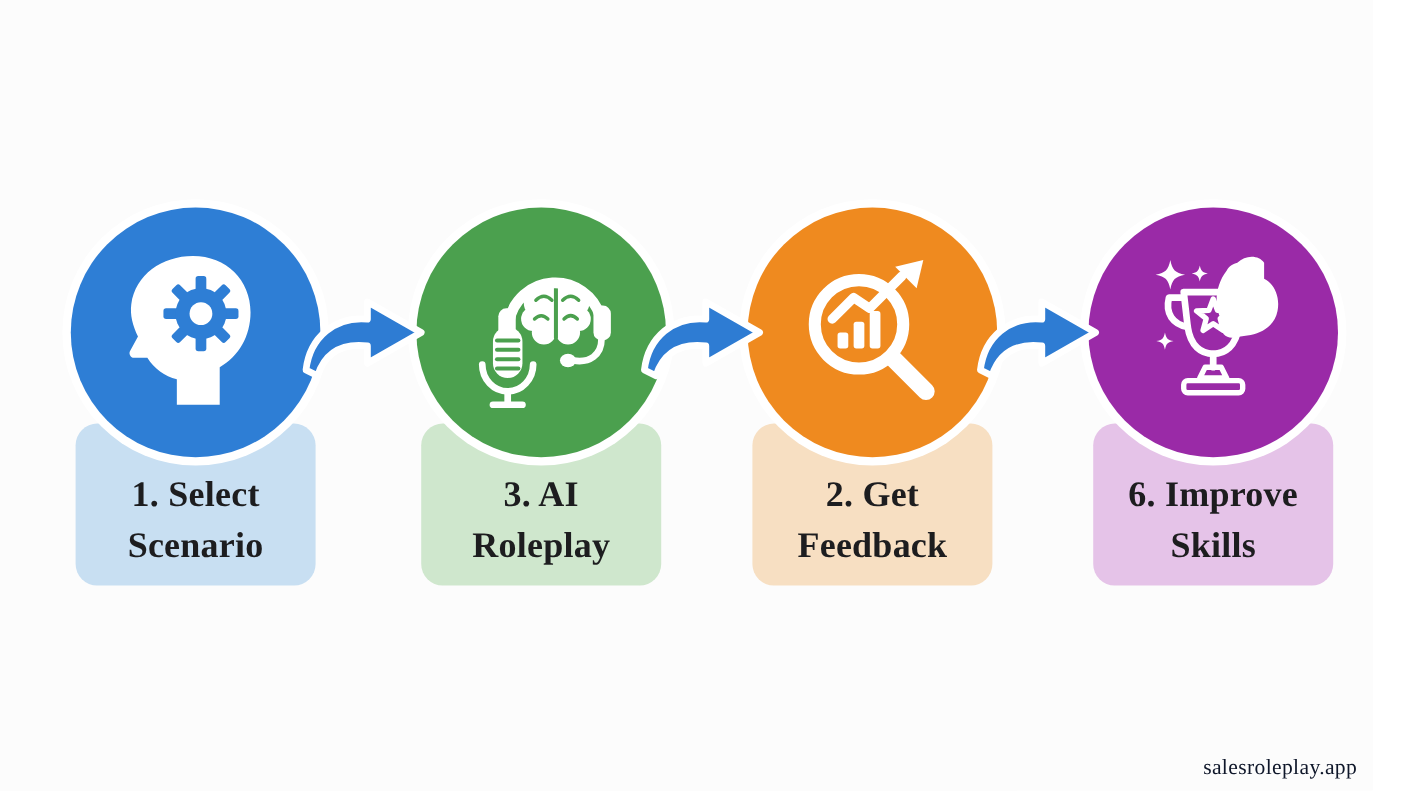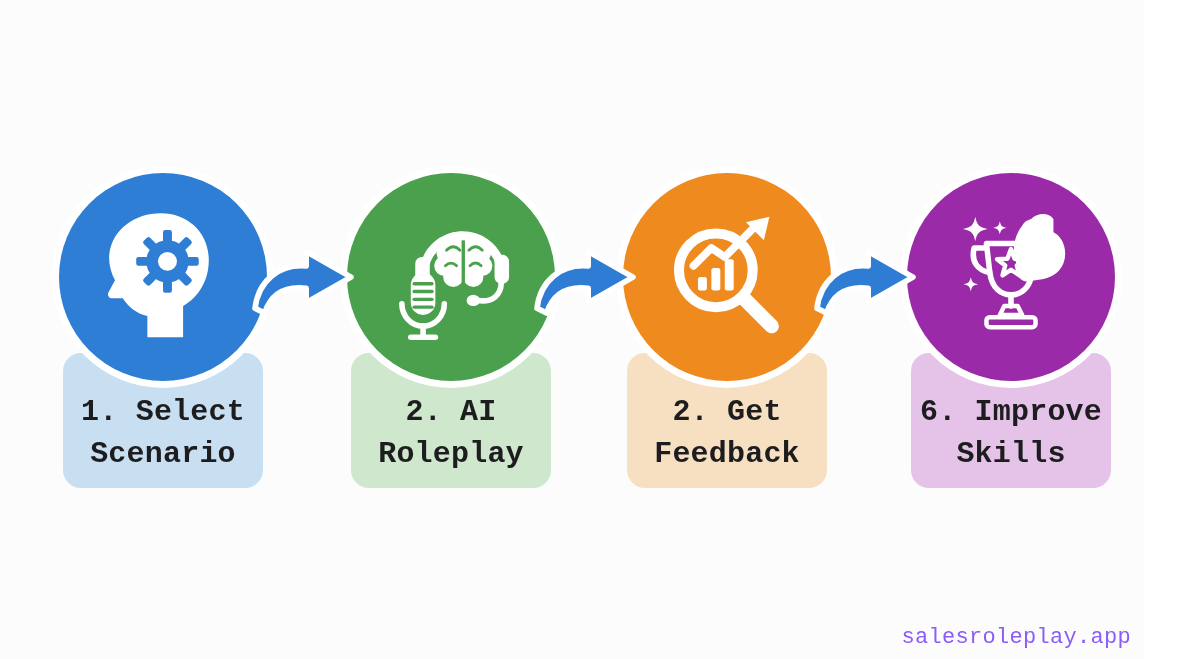--- a/index.html
+++ b/index.html
@@ -1,19 +1,19 @@
 <!DOCTYPE html>
 <html><head>
 <meta charset="utf-8">
 <style>
   html,body { margin:0; padding:0; background:#ffffff; }
   .stage {
     position:relative; width:1144px; height:659px;
     background:#fcfcfc; overflow:hidden;
-    font-family:Liberation Mono, monospace;
+    font-family:Liberation Serif, serif;
   }
   .step { position:absolute; top:173px; width:208px; height:315px; }
   .label-box {
     position:absolute; left:4px; top:180px; width:200px; height:135px;
     background:var(--box); border-radius:18px; z-index:1;
     display:flex; align-items:center; justify-content:center;
     padding-top:26px; box-sizing:border-box;
   }
   .step-label {
     white-space:pre-line; text-align:center;
@@ -23,21 +23,21 @@
   .circle {
     position:absolute; left:0; top:0; width:208px; height:208px;
     border-radius:50%; background:var(--c);
     box-shadow:0 0 0 7px #ffffff; z-index:2;
     display:flex; align-items:center; justify-content:center;
   }
   .circle svg { width:134px; height:134px; display:block; }
   .arrow { position:absolute; top:228px; width:120px; height:95px; z-index:3; }
   .watermark {
     position:absolute; right:13px; bottom:9px;
-    font-size:22px; color:#8b5cf6; letter-spacing:0.3px;
+    font-size:18px; color:#0f172a; letter-spacing:0.3px;
   }
 </style>
 </head>
 <body>
 
 <div class="stage">
 
   <div class="step" style="left: 59px; --c: #2e7ed5; --box: #c8dff2;">
     <div class="label-box">
       <div class="step-label">1. Select
@@ -59,21 +59,21 @@
           <rect x="60" y="18" width="8" height="11" rx="2" transform="rotate(315 64 46)"></rect>
           <circle cx="64" cy="46" r="19"></circle>
           <circle cx="64" cy="46" r="8.5" fill="#ffffff"></circle>
         </g>
       </svg>
     </div>
   </div>
 
   <div class="step" style="left: 347px; --c: #4ba04e; --box: #cfe7cd;">
     <div class="label-box">
-      <div class="step-label">2. AI
+      <div class="step-label">3. AI
 Roleplay</div>
     </div>
     <div class="circle">
       <svg viewBox="0 0 120 120">
         <g fill="#ffffff">
           <circle cx="58" cy="38" r="11"></circle>
             <circle cx="72" cy="32" r="11"></circle>
           <circle cx="86" cy="38" r="10"></circle>
             <circle cx="54" cy="50" r="9"></circle>
           <circle cx="70" cy="46" r="12"></circle>

